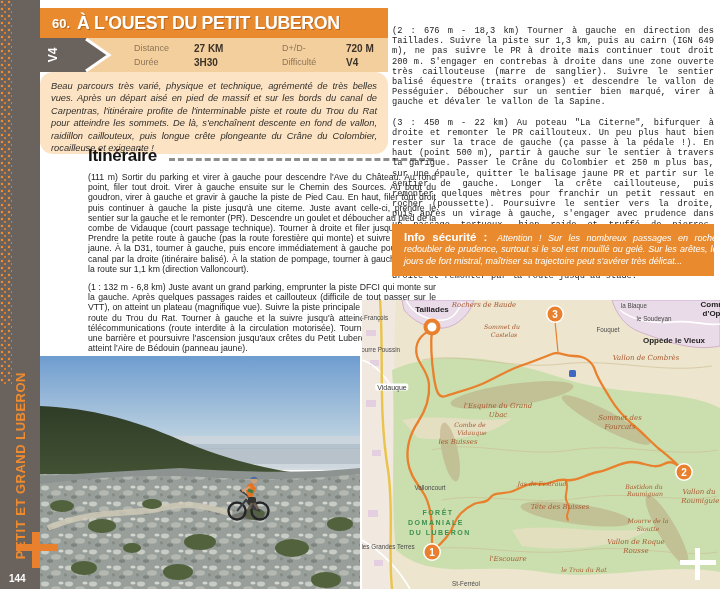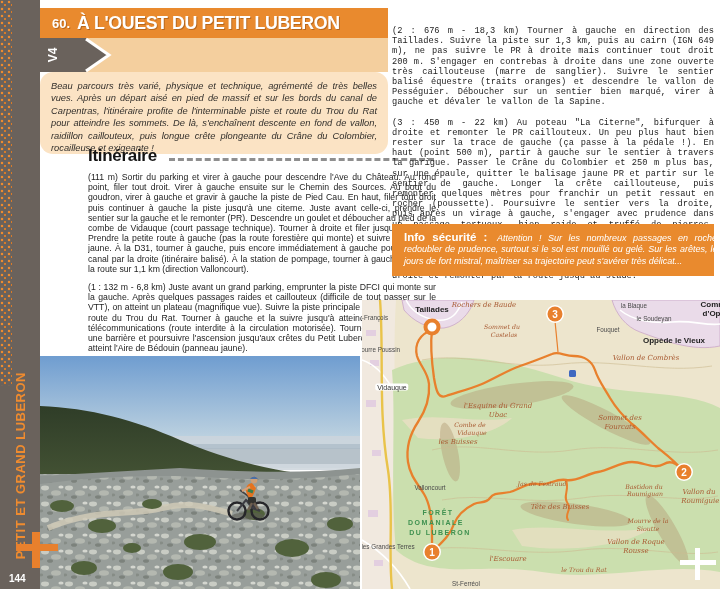--- a/index.html
+++ b/index.html
@@ -92,20 +92,30 @@
     <span class="route-title">À L'OUEST DU PETIT LUBERON</span>
   </header>
 
   <div class="stats-band">
     <div class="level-chevron">
       <svg width="76" height="34" viewBox="0 0 76 34">
         <polygon points="0,0 46,0 70,17 46,34 0,34" fill="#6a625c"></polygon>
         <polyline points="46,1 69,17 46,33" fill="none" stroke="#fff" stroke-width="3"></polyline>
         <text x="13" y="17" transform="rotate(-90 13 17)" text-anchor="middle" dominant-baseline="central" fill="#fff" font-family="Liberation Sans, sans-serif" font-weight="bold" font-size="12">V4</text>
       </svg>
+    </div>
+    <div class="stats-grid">
+      <span class="stat-label">Distance</span>
+      <span class="stat-value">27 KM</span>
+      <span class="stat-label">D+/D-</span>
+      <span class="stat-value">720 M</span>
+      <span class="stat-label">Durée</span>
+      <span class="stat-value">3H30</span>
+      <span class="stat-label">Difficulté</span>
+      <span class="stat-value">V4</span>
     </div>
   </div>
 
   <div class="intro">Beau parcours très varié, physique et technique, agrémenté de très belles vues. Après un départ aisé en pied de massif et sur les bords du canal de Carpentras, l'itinéraire profite de l'interminable piste et route du Trou du Rat pour atteindre les sommets. De là, s'enchaînent descente en fond de vallon, raidillon caillouteux, puis longue crête plongeante du Crâne du Colombier, rocailleuse et exigeante !</div>
 
   <div class="col-left">
     <div class="itin-row">
       <h2 class="itin-heading">Itinéraire</h2>
       <div class="itin-dashes"></div>
     </div>

